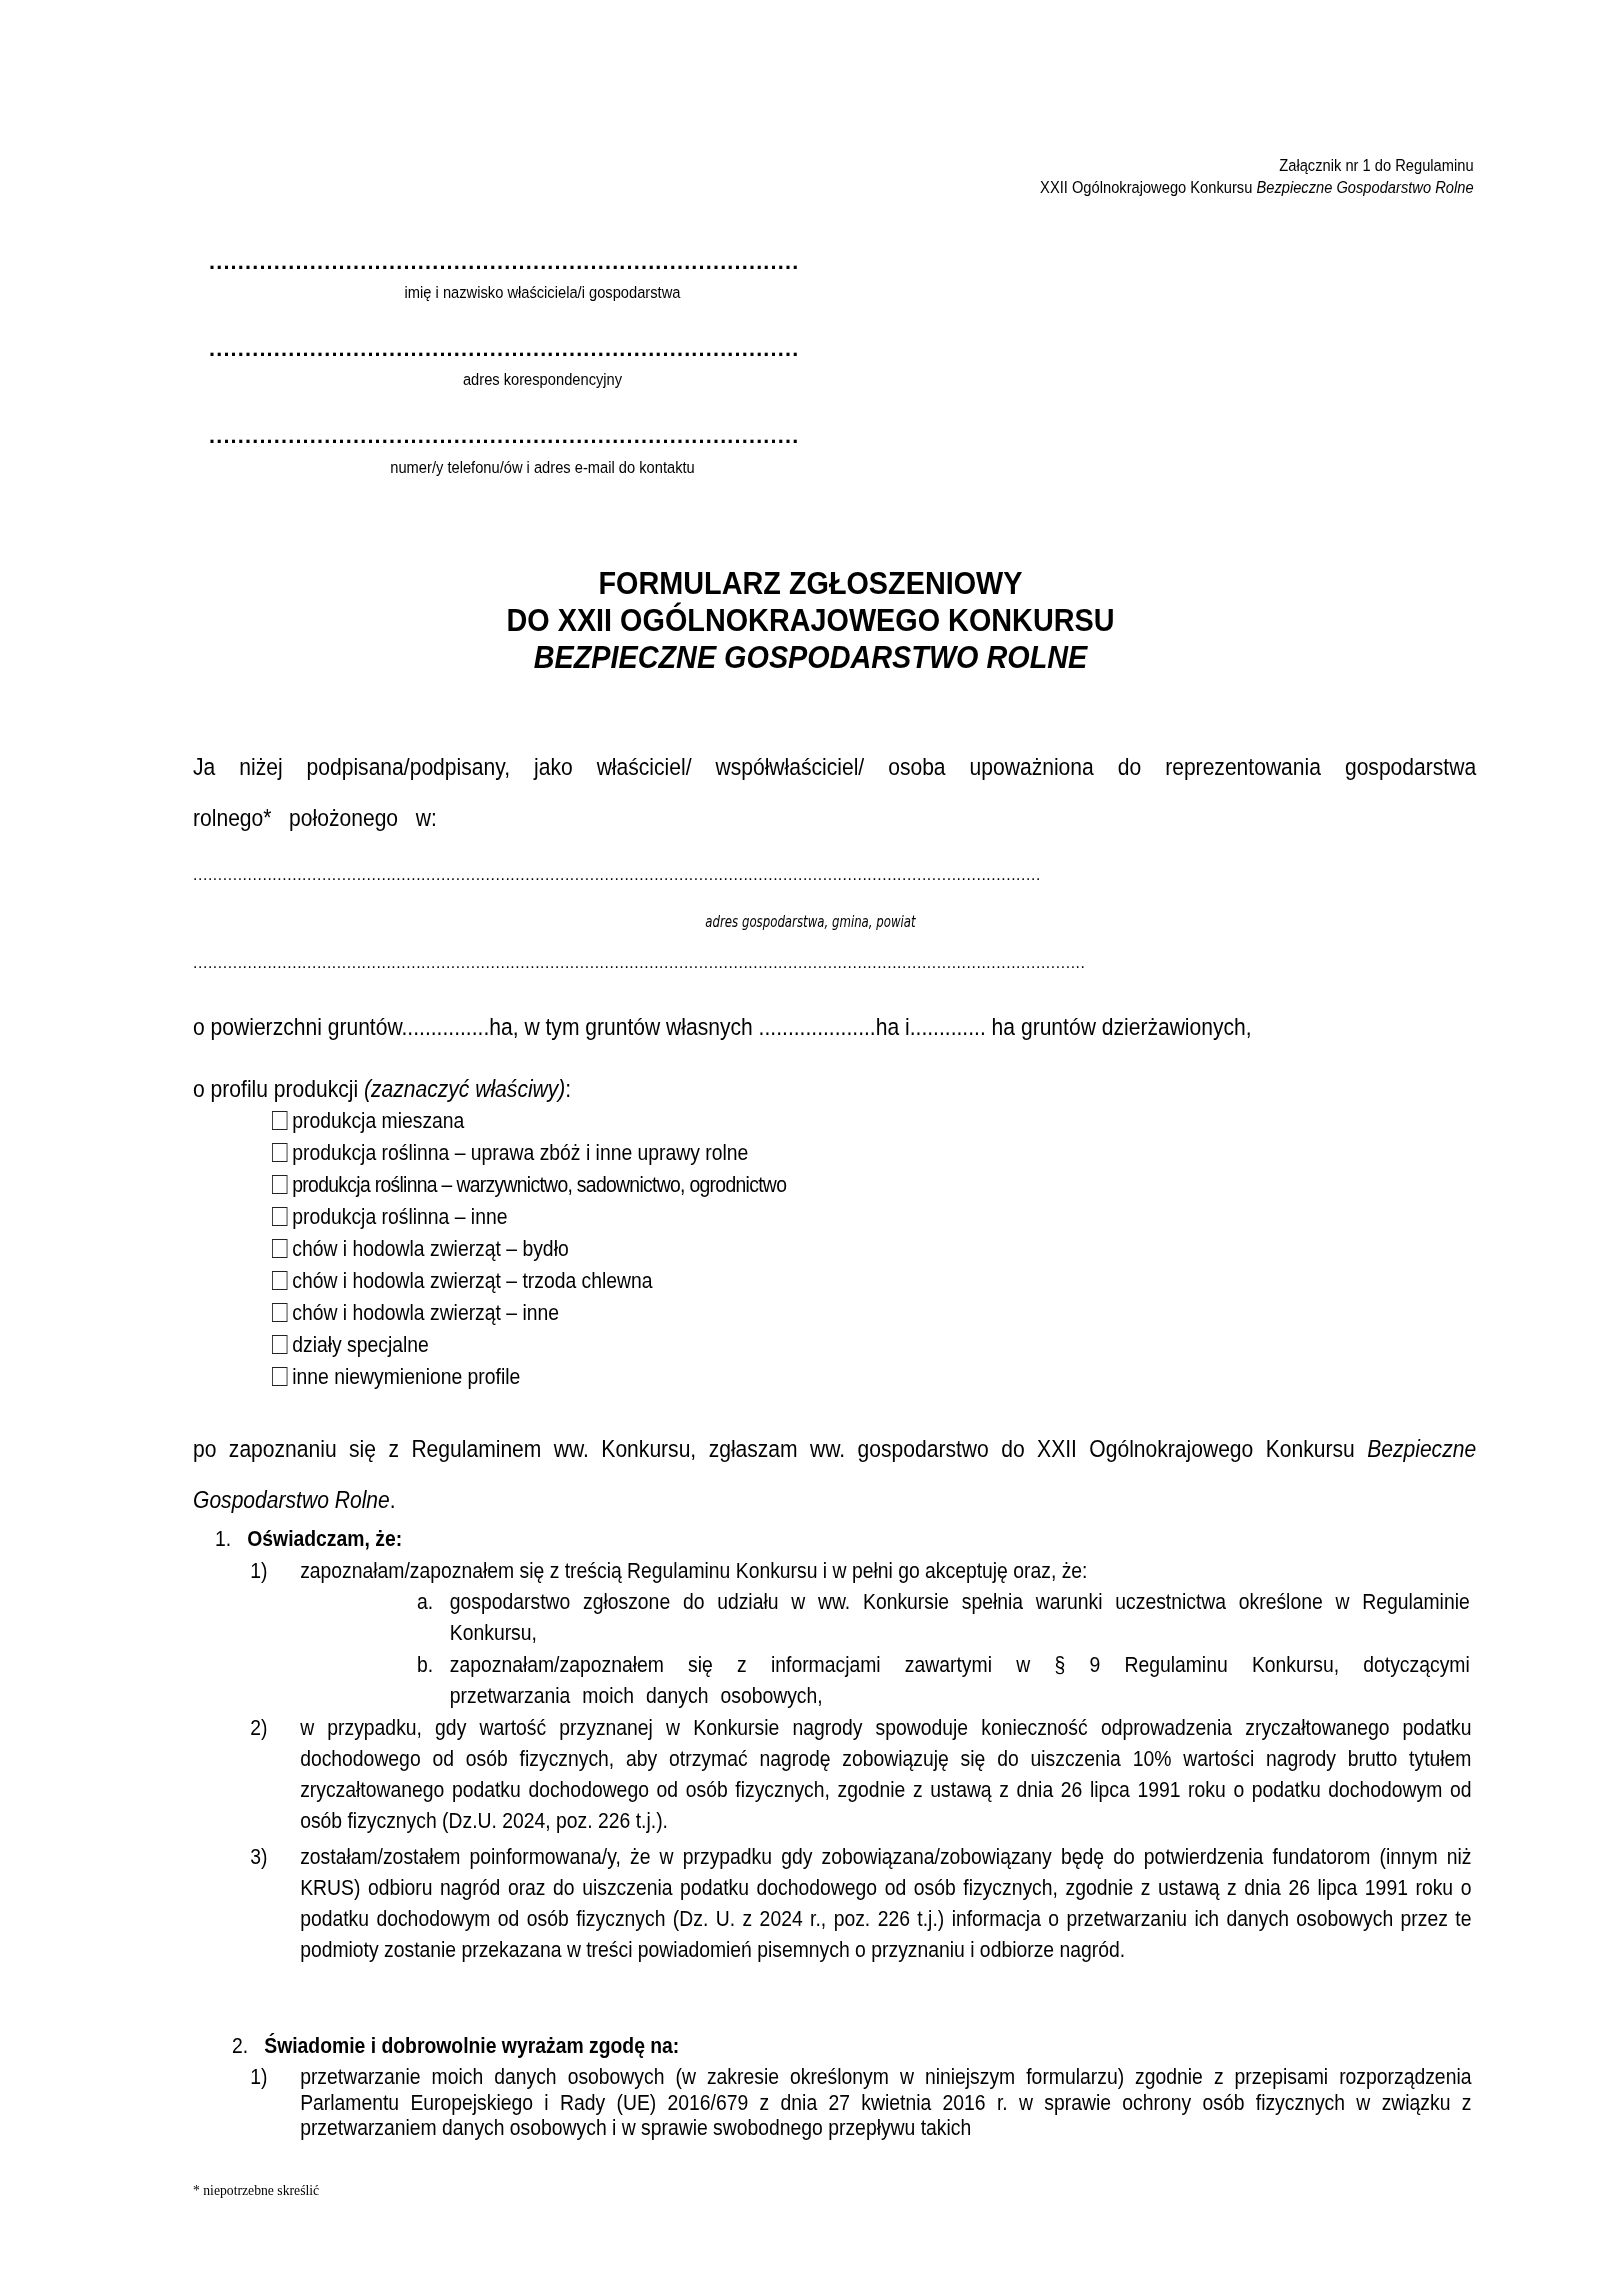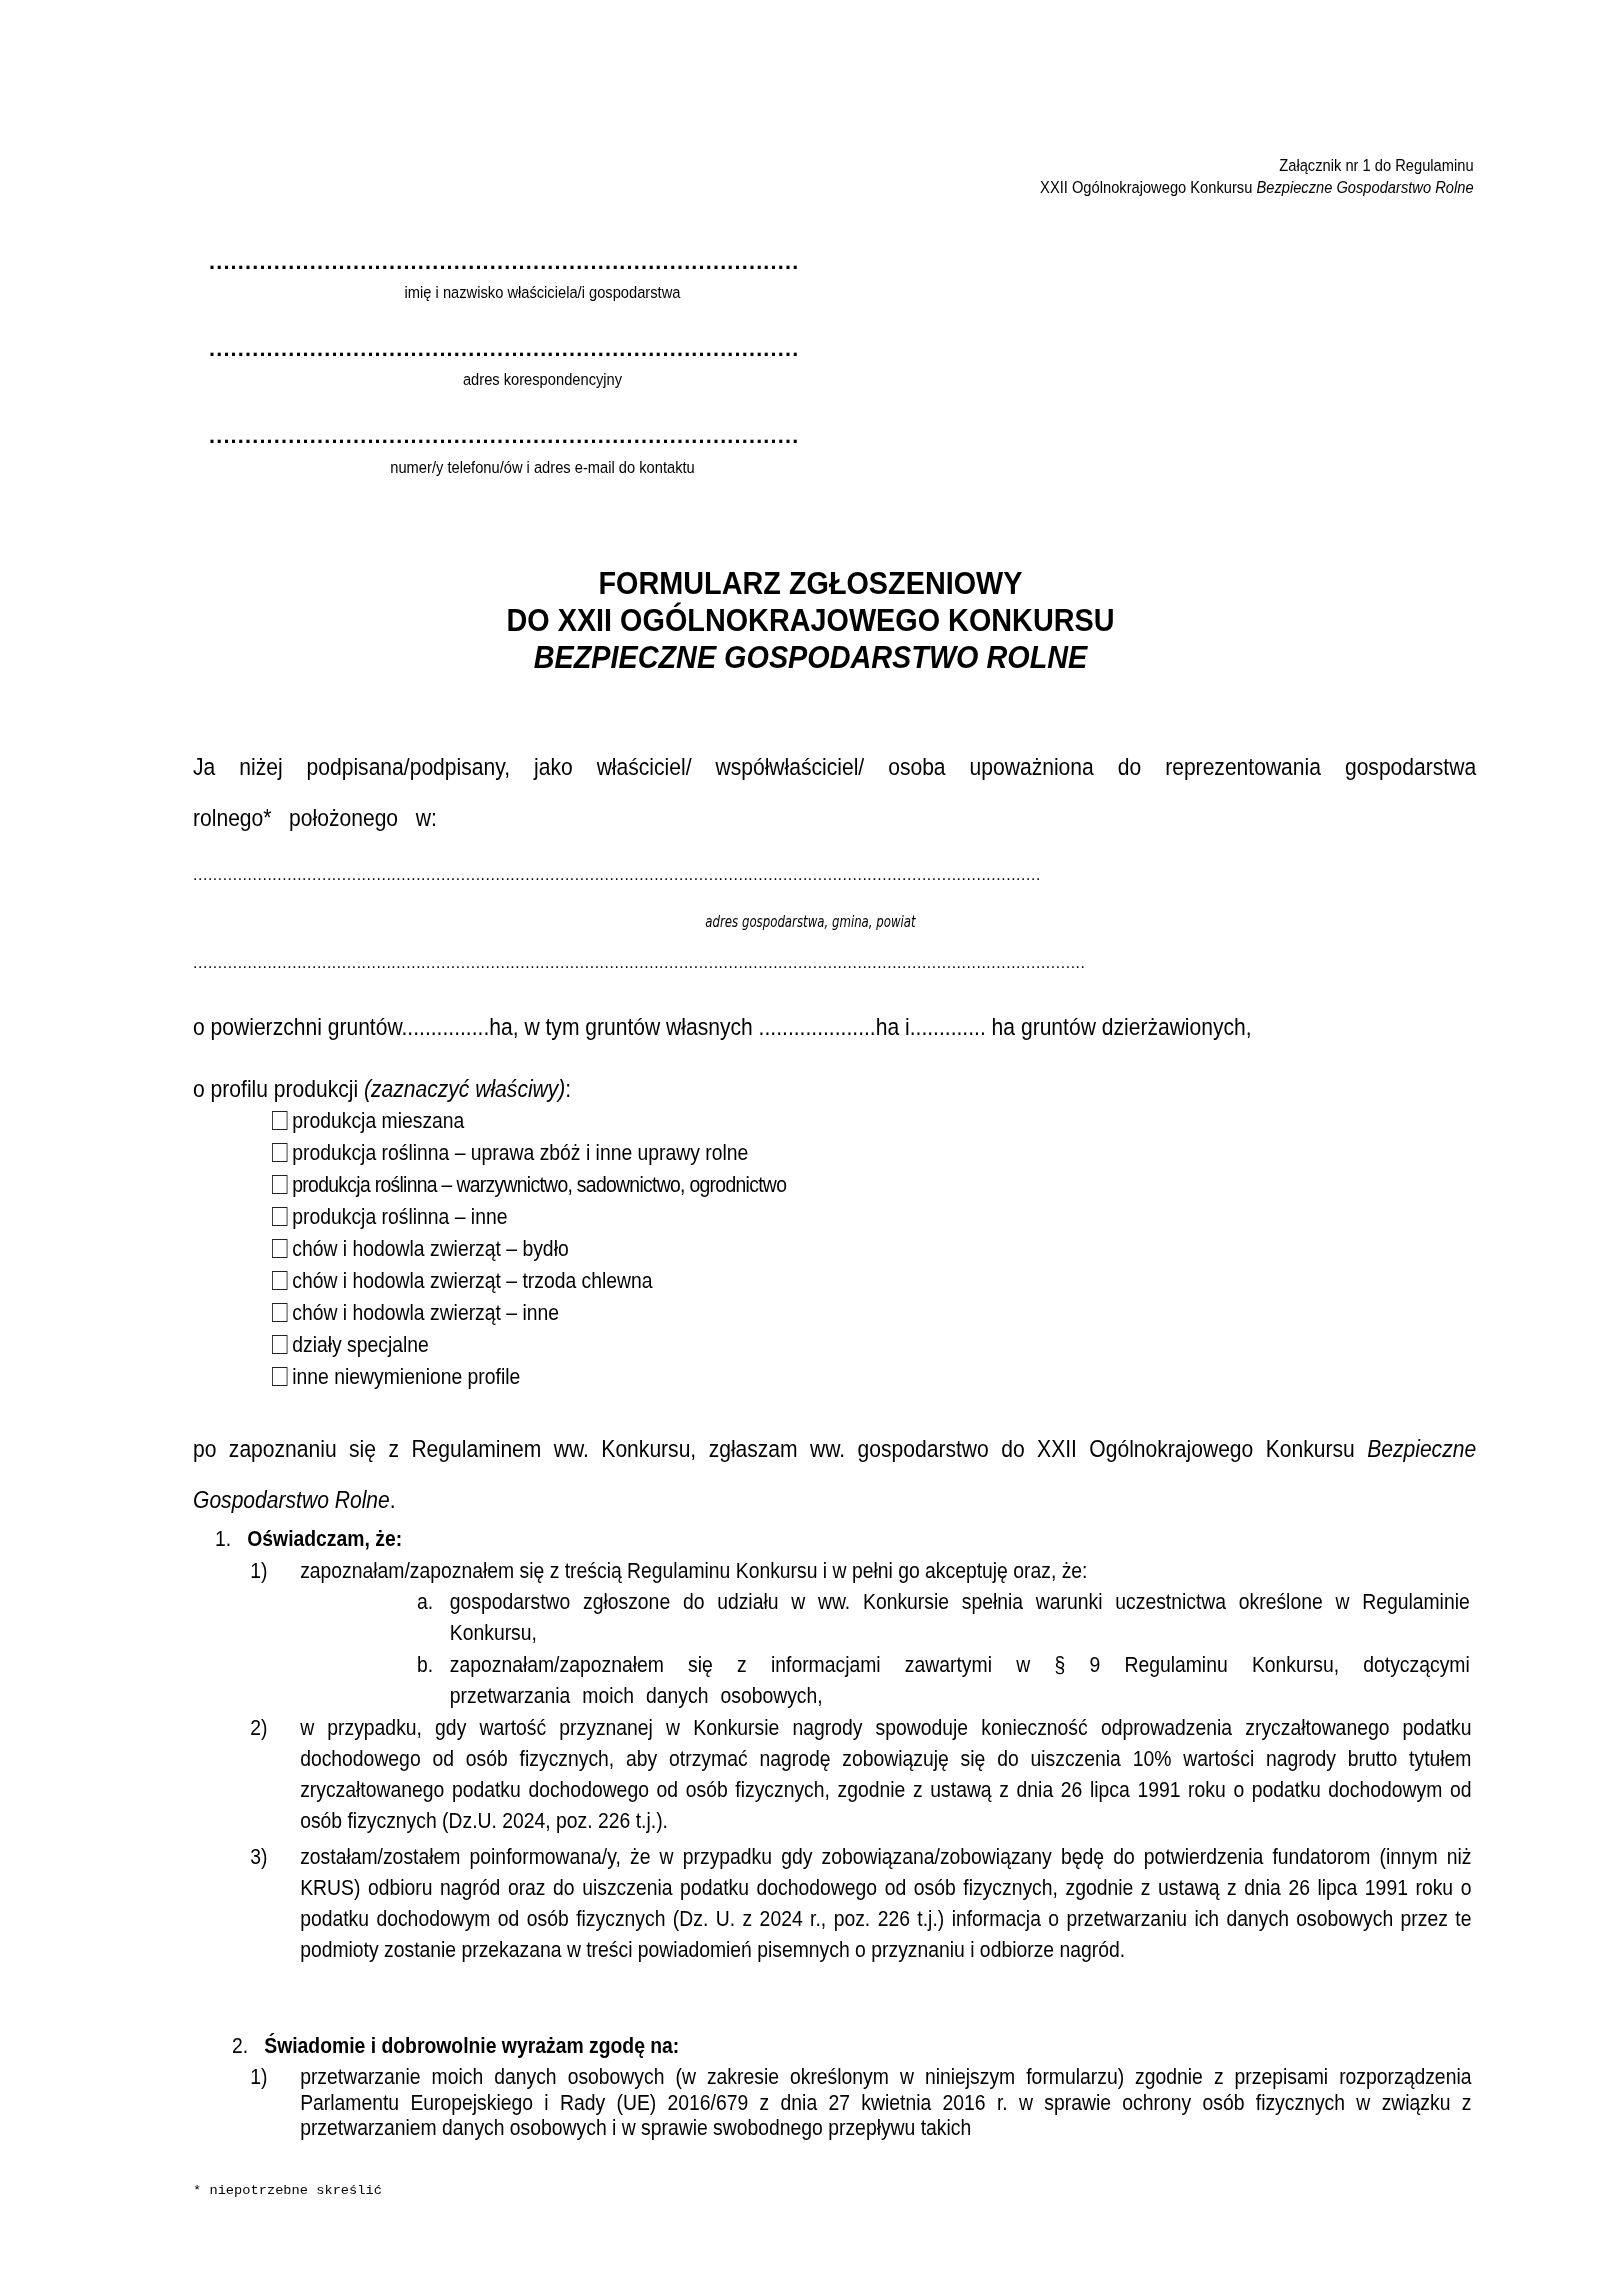--- a/index.html
+++ b/index.html
@@ -11,21 +11,21 @@
   .caption { font-size: 16.7px; text-align: center; transform: scaleX(0.88); }
   .title { left: 0; width: 1621px; text-align: center; font-size: 32px; font-weight: bold; line-height: 37px; top: 565px; transform: scaleX(0.9); }
   .title .it { font-style: italic; }
   .para { left: 193px; width: 1284px; font-size: 24.5px; line-height: 51px; white-space: normal; text-align: justify; text-align-last: auto; }
   .line { font-size: 24.5px; }
   .cb-list { left: 272px; top: 1105px; font-size: 22.5px; line-height: 32px; }
   .cb { display: inline-block; width: 15.7px; height: 16.7px; border: 1.5px solid #222; margin-right: 5.9px; vertical-align: -2px; }
   .sect { font-size: 22.5px; line-height: 31px; }
   .num { position: absolute; }
   .txt { position: absolute; white-space: normal; text-align: justify; }
-  .footnote { left: 193px; top: 2183px; font-family: Liberation Mono, monospace; font-size: 13.7px; }
+  .footnote { left: 193px; top: 2183px; font-family: Liberation Serif, serif; font-size: 13.7px; }
   .sq { transform: scaleX(0.86); transform-origin: left top; }
 </style>
 </head>
 <body>
 
 <div class="abs header-right">
   <div>Załącznik nr 1 do Regulaminu</div>
   <div><span>XXII Ogólnokrajowego Konkursu </span><i>Bezpieczne Gospodarstwo Rolne</i></div>
 </div>
 

